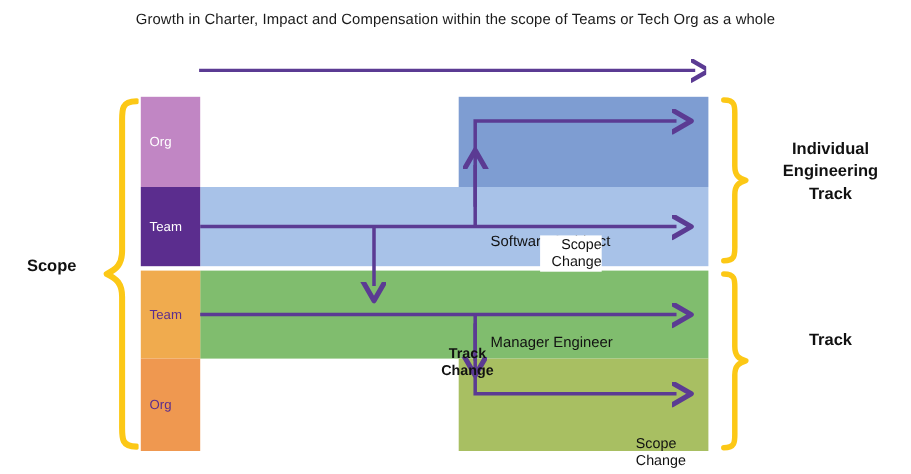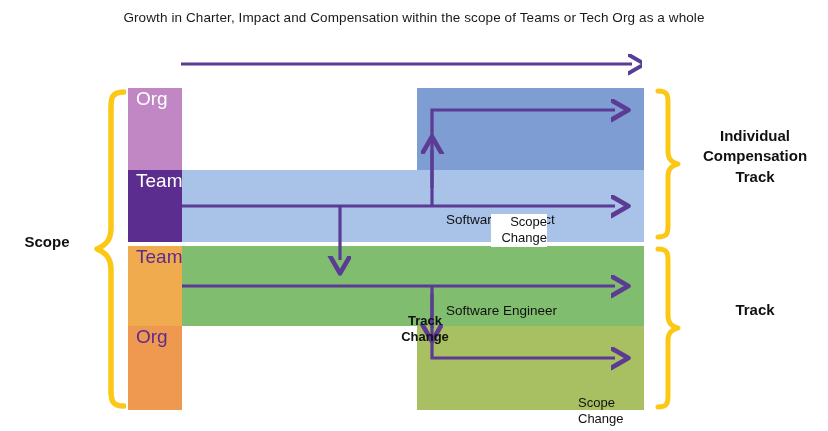--- a/index.html
+++ b/index.html
@@ -71,23 +71,23 @@
     left: 128px; top: 88px;
     width: 516px; height: 322px;
   }
 
   
   .scope-cell {
     position: absolute;
     left: 0;
     width: 54px;
     display: flex;
-    align-items: flex-start;
+    align-items: center;
     padding-left: 8px;
-    font-size: 19px;
+    font-size: 12px;
     font-weight: 400;
   }
   #scope-org-top   { top: 0px;   height: 82px;  background: #c186c4; color: #ffffff; }
   #scope-team-top  { top: 82px;  height: 72px;  background: #5b2d8e; color: #ffffff; }
   #scope-team-bot  { top: 158px; height: 80px;  background: #f0ab4e; color: #5b2d8e; }
   #scope-org-bot   { top: 238px; height: 84px;  background: #ef9850; color: #5b2d8e; }
 
   
   .band { position: absolute; }
   #band-architect { left: 289px; top: 0px;   width: 227px; height: 82px;  background: #7e9dd2; }
@@ -170,21 +170,21 @@
              L13,134 C13,143 14,149 3,149" fill="none" stroke="#fcc816" stroke-width="5" stroke-linecap="round" stroke-linejoin="round"></path>
   </svg>
 
   <svg class="brace-svg" id="brace-mgmt" viewBox="0 0 26 164" xmlns="http://www.w3.org/2000/svg">
     <path d="M3,3 C14,3 13,9 13,18 L13,69 C13,78 17,80 23,82 C17,84 13,86 13,95
              L13,146 C13,155 14,161 3,161" fill="none" stroke="#fcc816" stroke-width="5" stroke-linecap="round" stroke-linejoin="round"></path>
   </svg>
 
   <div class="track-label" id="label-ic">
     <div>Individual</div>
-    <div>Compensation</div>
+    <div>Engineering</div>
     <div>Track</div>
   </div>
   <div class="track-label" id="label-mgmt">
     <div>Track</div>
   </div>
 
   <div id="grid">
 
     <div class="band" id="band-architect"></div>
     <div class="band" id="band-engineer"></div>
@@ -225,21 +225,21 @@
 
       <path d="M212,118 L212,172" fill="none" stroke="#5b3b93" stroke-width="3.2" marker-end="url(#ar-d)"></path>
 
       <path d="M54,198 L487,198" fill="none" stroke="#5b3b93" stroke-width="3.2" marker-end="url(#ar-r)"></path>
 
       <path d="M304,198 L304,270 L487,270" fill="none" stroke="#5b3b93" stroke-width="3.2" marker-end="url(#ar-r)"></path>
       <path d="M304,206 L304,240" fill="none" stroke="#5b3b93" stroke-width="3.2" marker-end="url(#ar-d)"></path>
     </svg>
 
     <div class="role-label" id="role-architect" style="z-index:4">Software Architect</div>
-    <div class="role-label" id="role-engineer" style="z-index:4">Software Engineer</div>
+    <div class="role-label" id="role-engineer" style="z-index:4">Manager Engineer</div>
 
     <div class="change-label" id="lbl-scope-change-top">
       <div>Scope</div>
       <div>Change</div>
     </div>
     <div class="change-label" id="lbl-track-change">
       <div>Track</div>
       <div>Change</div>
     </div>
     <div class="change-label" id="lbl-scope-change-bot">

